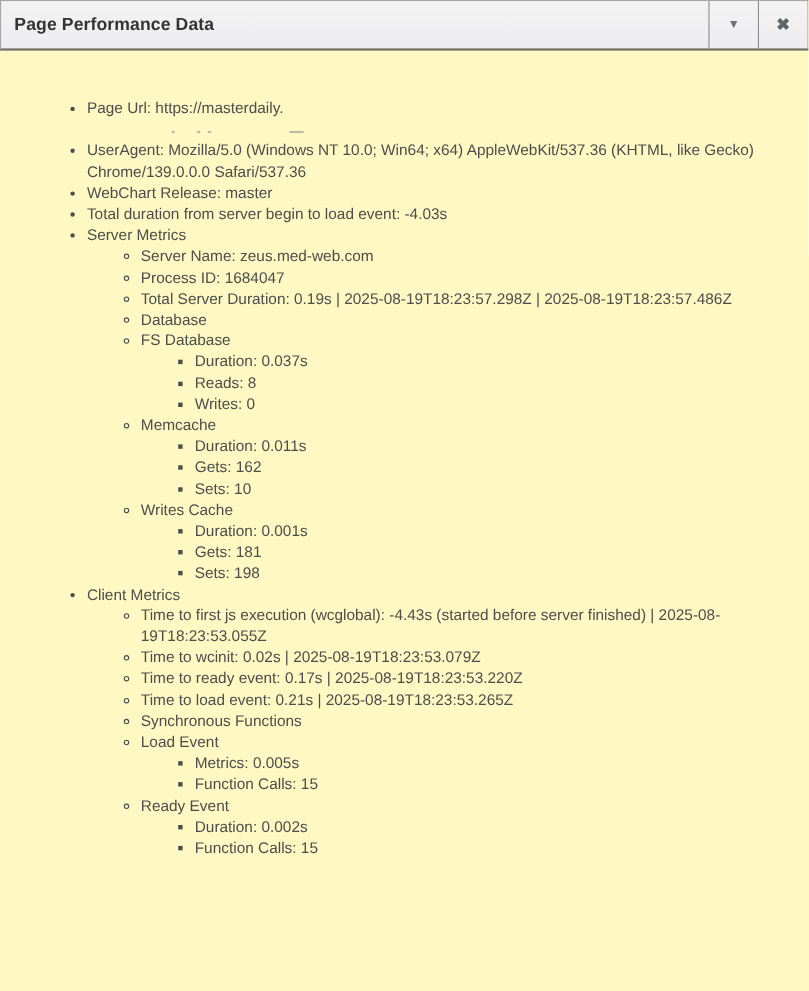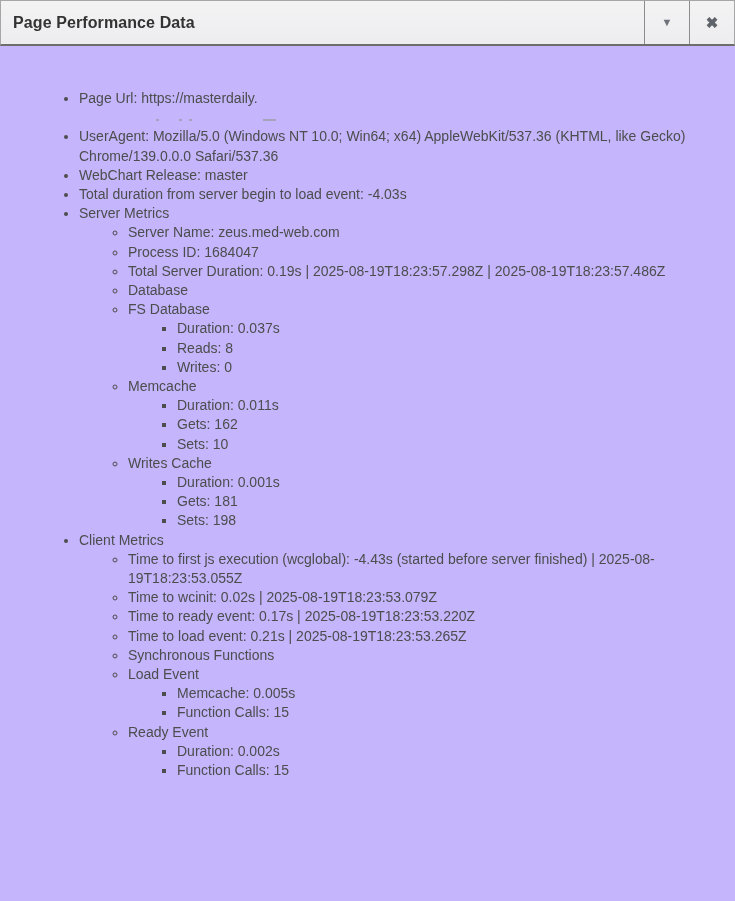--- a/index.html
+++ b/index.html
@@ -7,21 +7,21 @@
     padding: 0;
     width: 735px;
     height: 901px;
     background: #ffffff;
     overflow: hidden;
     font-family: "Liberation Sans", sans-serif;
   }
   .dialog {
     width: 735px;
     height: 901px;
-    background: #c4b5fd;
+    background: #fef9c3;
     box-sizing: border-box;
   }
   .titlebar {
     height: 46px;
     box-sizing: border-box;
     background: linear-gradient(#f3f3f4, #ededef);
     border: 1px solid #a6a6a6;
     border-bottom: 2px solid #6d6d6d;
     display: flex;
     align-items: stretch;
@@ -139,21 +139,21 @@
                 <li><span>Sets: 198</span></li>
               </ul></li>
           </ul></li>
         <li><span>Client Metrics</span><ul class="lvl2">
             <li><span>Time to first js execution (wcglobal): -4.43s (started before server finished) | 2025-08-19T18:23:53.055Z</span></li>
             <li><span>Time to wcinit: 0.02s | 2025-08-19T18:23:53.079Z</span></li>
             <li><span>Time to ready event: 0.17s | 2025-08-19T18:23:53.220Z</span></li>
             <li><span>Time to load event: 0.21s | 2025-08-19T18:23:53.265Z</span></li>
             <li><span>Synchronous Functions</span></li>
             <li><span>Load Event</span><ul class="lvl3">
-                <li><span>Memcache: 0.005s</span></li>
+                <li><span>Metrics: 0.005s</span></li>
                 <li><span>Function Calls: 15</span></li>
               </ul></li>
             <li><span>Ready Event</span><ul class="lvl3">
                 <li><span>Duration: 0.002s</span></li>
                 <li><span>Function Calls: 15</span></li>
               </ul></li>
           </ul></li>
       </ul>
   </div>
 </div>

